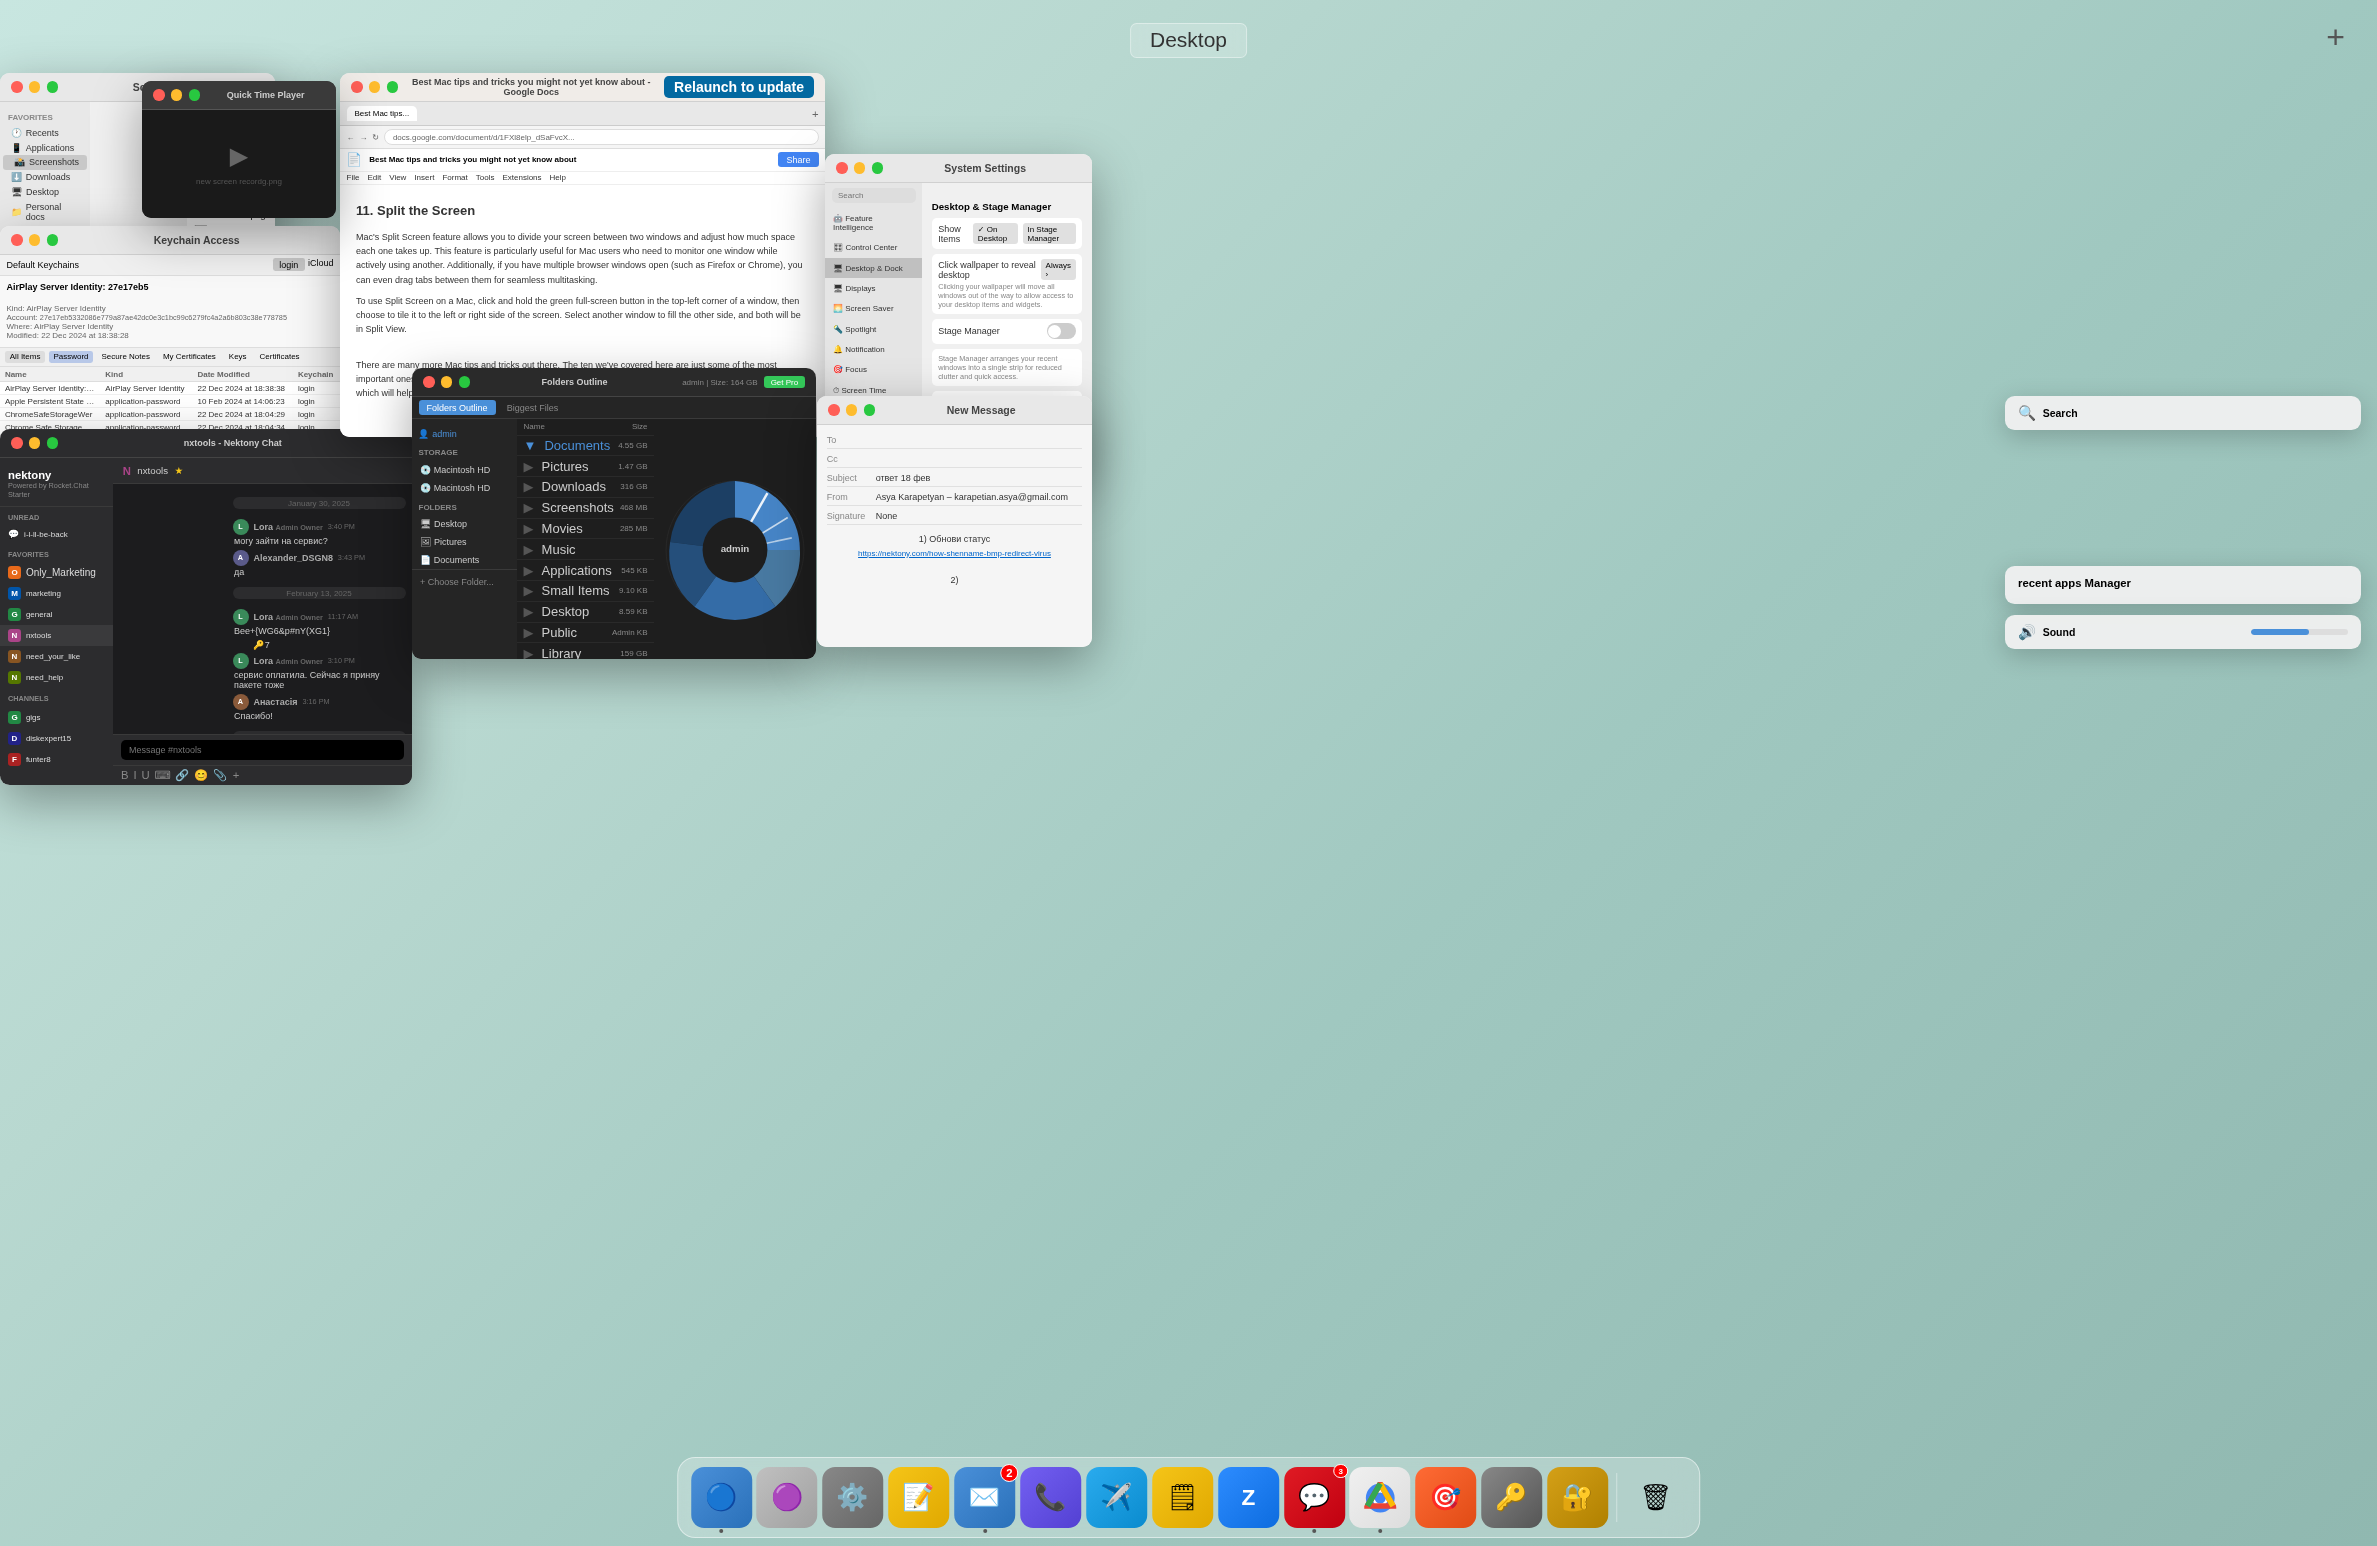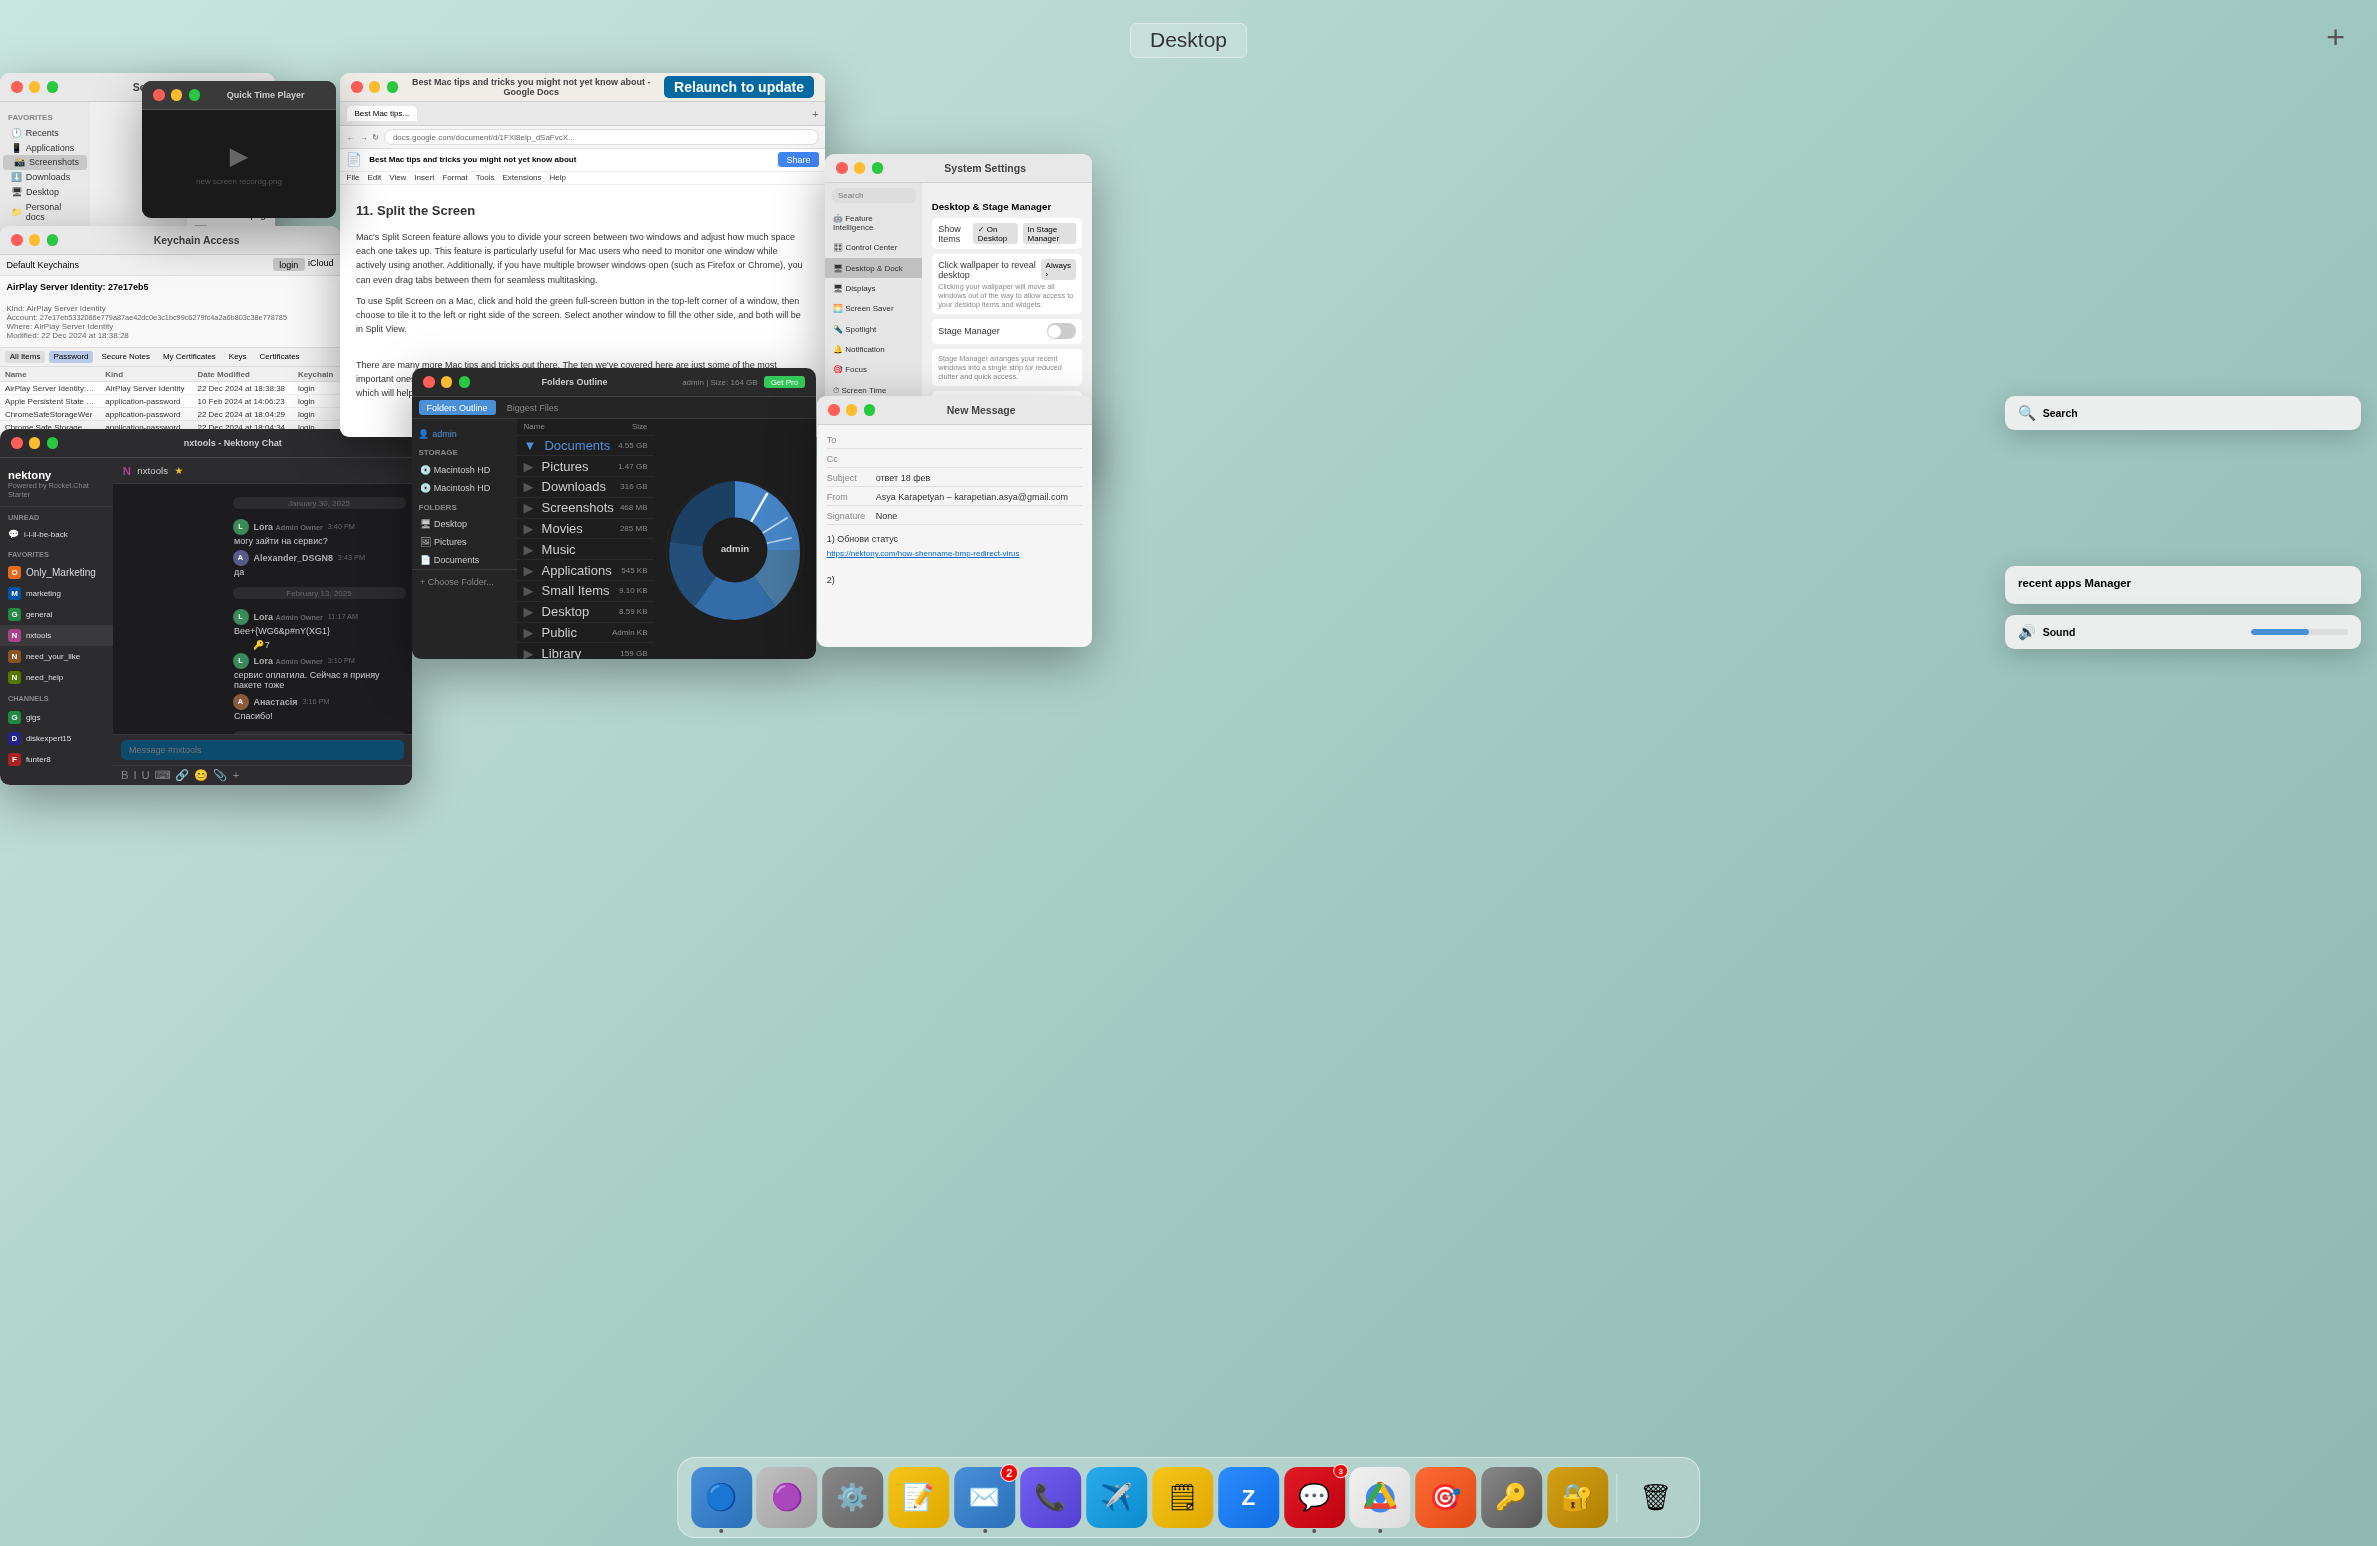--- a/index.html
+++ b/index.html
@@ -474,21 +474,21 @@
     .mail-field {
       display: flex;
       margin-bottom: 4.9px;
       border-bottom: 0.8px solid #e0e0e0;
       padding-bottom: 3.2px;
     }
 
     .mail-field-label { color: #888; width: 49px; font-size: 9px; }
     .mail-field-value { color: #333; font-size: 9px; }
 
-    .mail-body { margin-top: 8px; font-size: 9px; color: #333; line-height: 1.5; }
+    .mail-body { margin-top: 8px; font-size: 9px; color: #333; line-height: 1.5; text-align: center; }
     .mail-link { color: #0066cc; text-decoration: underline; font-size: 8px; }
 
     
     .qt-window {
       left: 142px;
       top: 82px;
       width: 194px;
       height: 129px;
       background: #2a2a2a;
     }
@@ -865,21 +865,21 @@
             <span class="chat-msg-time">3:16 PM</span>
           </div>
           <div class="chat-msg-body">Спасибо!</div>
         </div>
         <div class="date-divider">February 17, 2025</div>
         
         
       </div>
 
       <div style="background:#2c2c2e; padding:4.9px 8px; border-top:0.8px solid #3a3a3a;">
-        <input type="text" style="width: 100%; background: #0c4a6e; border: none; border-radius: 4.9px; padding: 4.9px 8px; color: rgb(204, 204, 204); font-size: 9px; outline: none;" placeholder="Message #nxtools">
+        <input type="text" style="width: 100%; background: #000000; border: none; border-radius: 4.9px; padding: 4.9px 8px; color: rgb(204, 204, 204); font-size: 9px; outline: none;" placeholder="Message #nxtools">
       </div>
 
       <div style="background:#2c2c2e; padding:3.2px 8px; display:flex; gap:4.9px; align-items:center; border-top:0.8px solid #3a3a3a;">
         <span style="font-size:11.3px; color:#888; cursor:pointer;">B</span>
         <span style="font-size:11.3px; color:#888; cursor:pointer;">I</span>
         <span style="font-size:11.3px; color:#888; cursor:pointer;">U</span>
         <span style="font-size:11.3px; color:#888; cursor:pointer;">⌨</span>
         <span style="font-size:11.3px; color:#888; cursor:pointer;">🔗</span>
         <span style="font-size:11.3px; color:#888; cursor:pointer;">😊</span>
         <span style="font-size:11.3px; color:#888; cursor:pointer;">📎</span>

